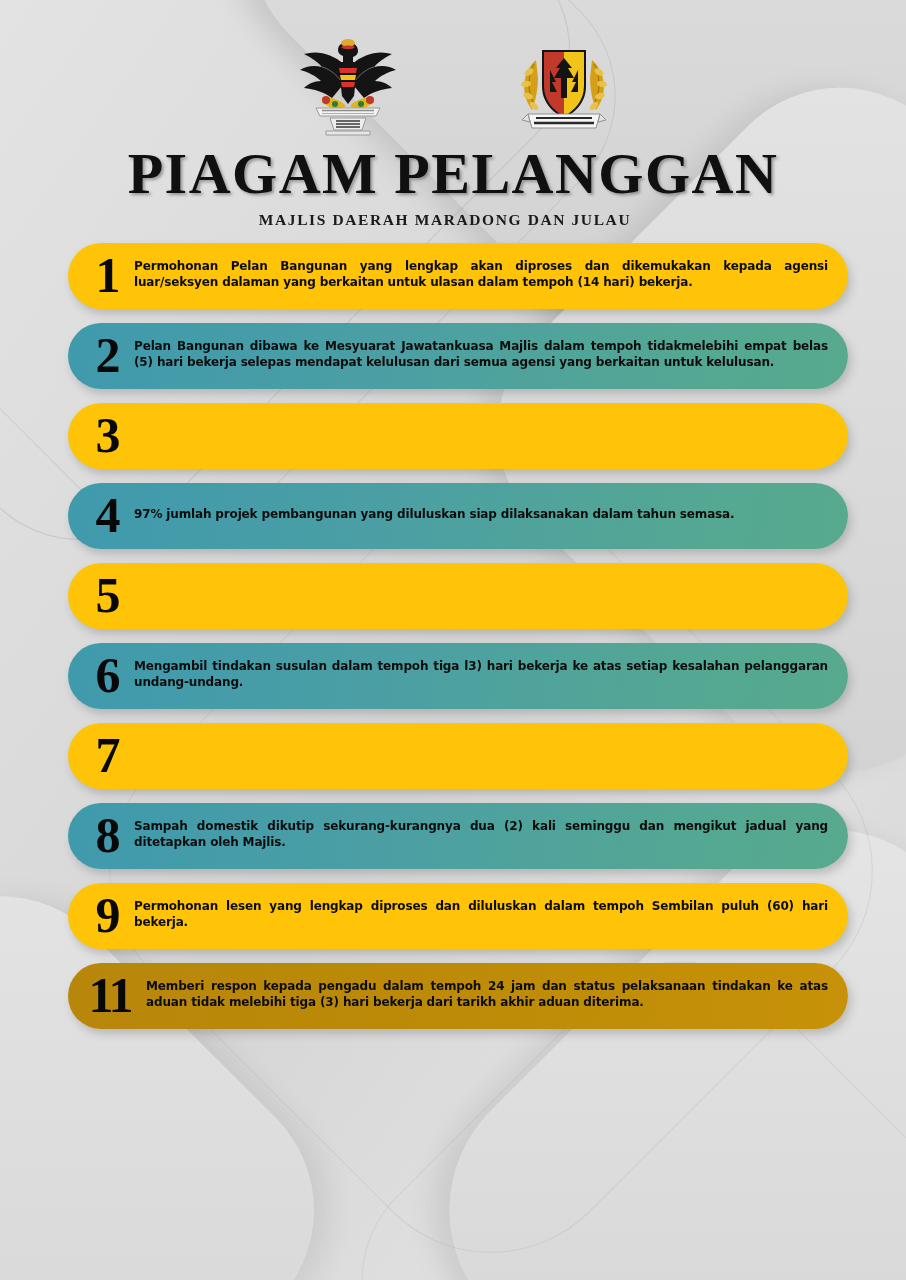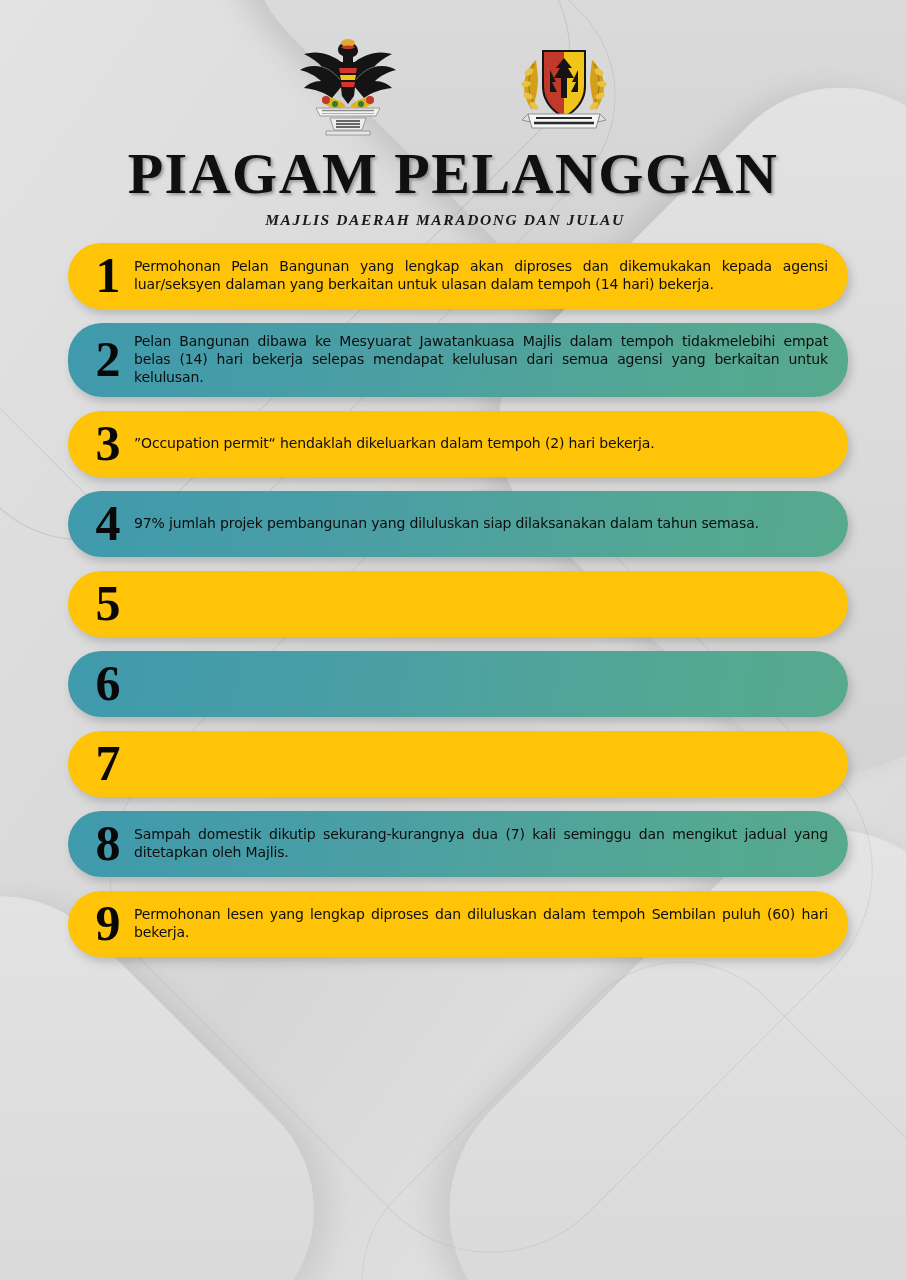--- a/index.html
+++ b/index.html
@@ -117,21 +117,20 @@
     line-height: 1.05;
     text-shadow: 2px 2px 3px rgba(90,90,90,0.55);
   }
   .poster-subtitle {
     margin: 6px 16px 0 0;
     font-family: "Liberation Serif", "DejaVu Serif", serif;
     font-weight: bold;
     font-size: 15.5px;
     letter-spacing: 1.6px;
     color: #1a1a1a;
-    font-style: italic;
   }
 
   
   .charter-list {
     position: relative;
     z-index: 3;
     margin-top: 14px;
     padding: 0 58px 0 68px;
   }
 
@@ -165,22 +164,22 @@
     color: #080808;
     width: 54px;
     text-align: center;
     letter-spacing: -2px;
   }
   .charter-number.wide { width: 72px; margin-left: -6px; }
 
   .charter-text {
     flex: 1 1 auto;
     font-family: "DejaVu Sans", sans-serif;
-    font-weight: normal;
-    font-size: 14px;
+    font-weight: bold;
+    font-size: 12px;
     line-height: 1.30;
     color: #0d0d0d;
     text-align: justify;
     text-justify: inter-word;
     letter-spacing: -0.15px;
     padding-right: 2px;
   }
 </style>
 </head>
 <body>
@@ -280,42 +279,46 @@
     <div class="poster-subtitle">MAJLIS DAERAH MARADONG DAN JULAU</div>
   </div>
 
   <div class="charter-list">
       <div class="charter-item yellow">
         <div class="charter-number">1</div>
         <div class="charter-text">Permohonan Pelan Bangunan  yang lengkap  akan diproses dan dikemukakan kepada agensi luar/seksyen dalaman yang berkaitan untuk ulasan dalam tempoh (14 hari) bekerja.</div>
       </div>
       <div class="charter-item teal">
         <div class="charter-number">2</div>
-        <div class="charter-text">Pelan Bangunan dibawa ke Mesyuarat Jawatankuasa Majlis dalam tempoh tidakmelebihi empat belas (14) hari bekerja selepas mendapat kelulusan dari semua agensi yang berkaitan untuk kelulusan.</div>
+        <div class="charter-text">Pelan Bangunan dibawa ke Mesyuarat Jawatankuasa Majlis dalam tempoh tidakmelebihi empat belas (5) hari bekerja selepas mendapat kelulusan dari semua agensi yang berkaitan untuk kelulusan.</div>
       </div>
       <div class="charter-item yellow">
         <div class="charter-number">3</div>
-        <div class="charter-text">”Occupation permit“ hendaklah dikeluarkan dalam tempoh (2) hari bekerja.</div>
       </div>
       <div class="charter-item teal">
         <div class="charter-number">4</div>
         <div class="charter-text">97% jumlah projek pembangunan yang diluluskan siap dilaksanakan dalam tahun semasa.</div>
       </div>
       <div class="charter-item yellow">
         <div class="charter-number">5</div>
       </div>
       <div class="charter-item teal">
         <div class="charter-number">6</div>
+        <div class="charter-text">Mengambil tindakan susulan dalam tempoh tiga l3) hari bekerja ke atas setiap kesalahan pelanggaran undang-undang.</div>
       </div>
       <div class="charter-item yellow">
         <div class="charter-number">7</div>
       </div>
       <div class="charter-item teal">
         <div class="charter-number">8</div>
-        <div class="charter-text">Sampah domestik dikutip sekurang-kurangnya dua (7) kali seminggu dan mengikut jadual yang ditetapkan oleh Majlis.</div>
+        <div class="charter-text">Sampah domestik dikutip sekurang-kurangnya dua (2) kali seminggu dan mengikut jadual yang ditetapkan oleh Majlis.</div>
       </div>
       <div class="charter-item yellow">
         <div class="charter-number">9</div>
         <div class="charter-text">Permohonan lesen yang lengkap diproses dan diluluskan dalam tempoh Sembilan puluh (60) hari bekerja.</div>
       </div>
+      <div class="charter-item gold">
+        <div class="charter-number wide">11</div>
+        <div class="charter-text">Memberi respon kepada pengadu dalam tempoh 24 jam dan status pelaksanaan tindakan ke atas aduan tidak melebihi tiga (3) hari bekerja dari tarikh akhir aduan diterima.</div>
+      </div>
     </div>
 
 </div>
 
 </body></html>

